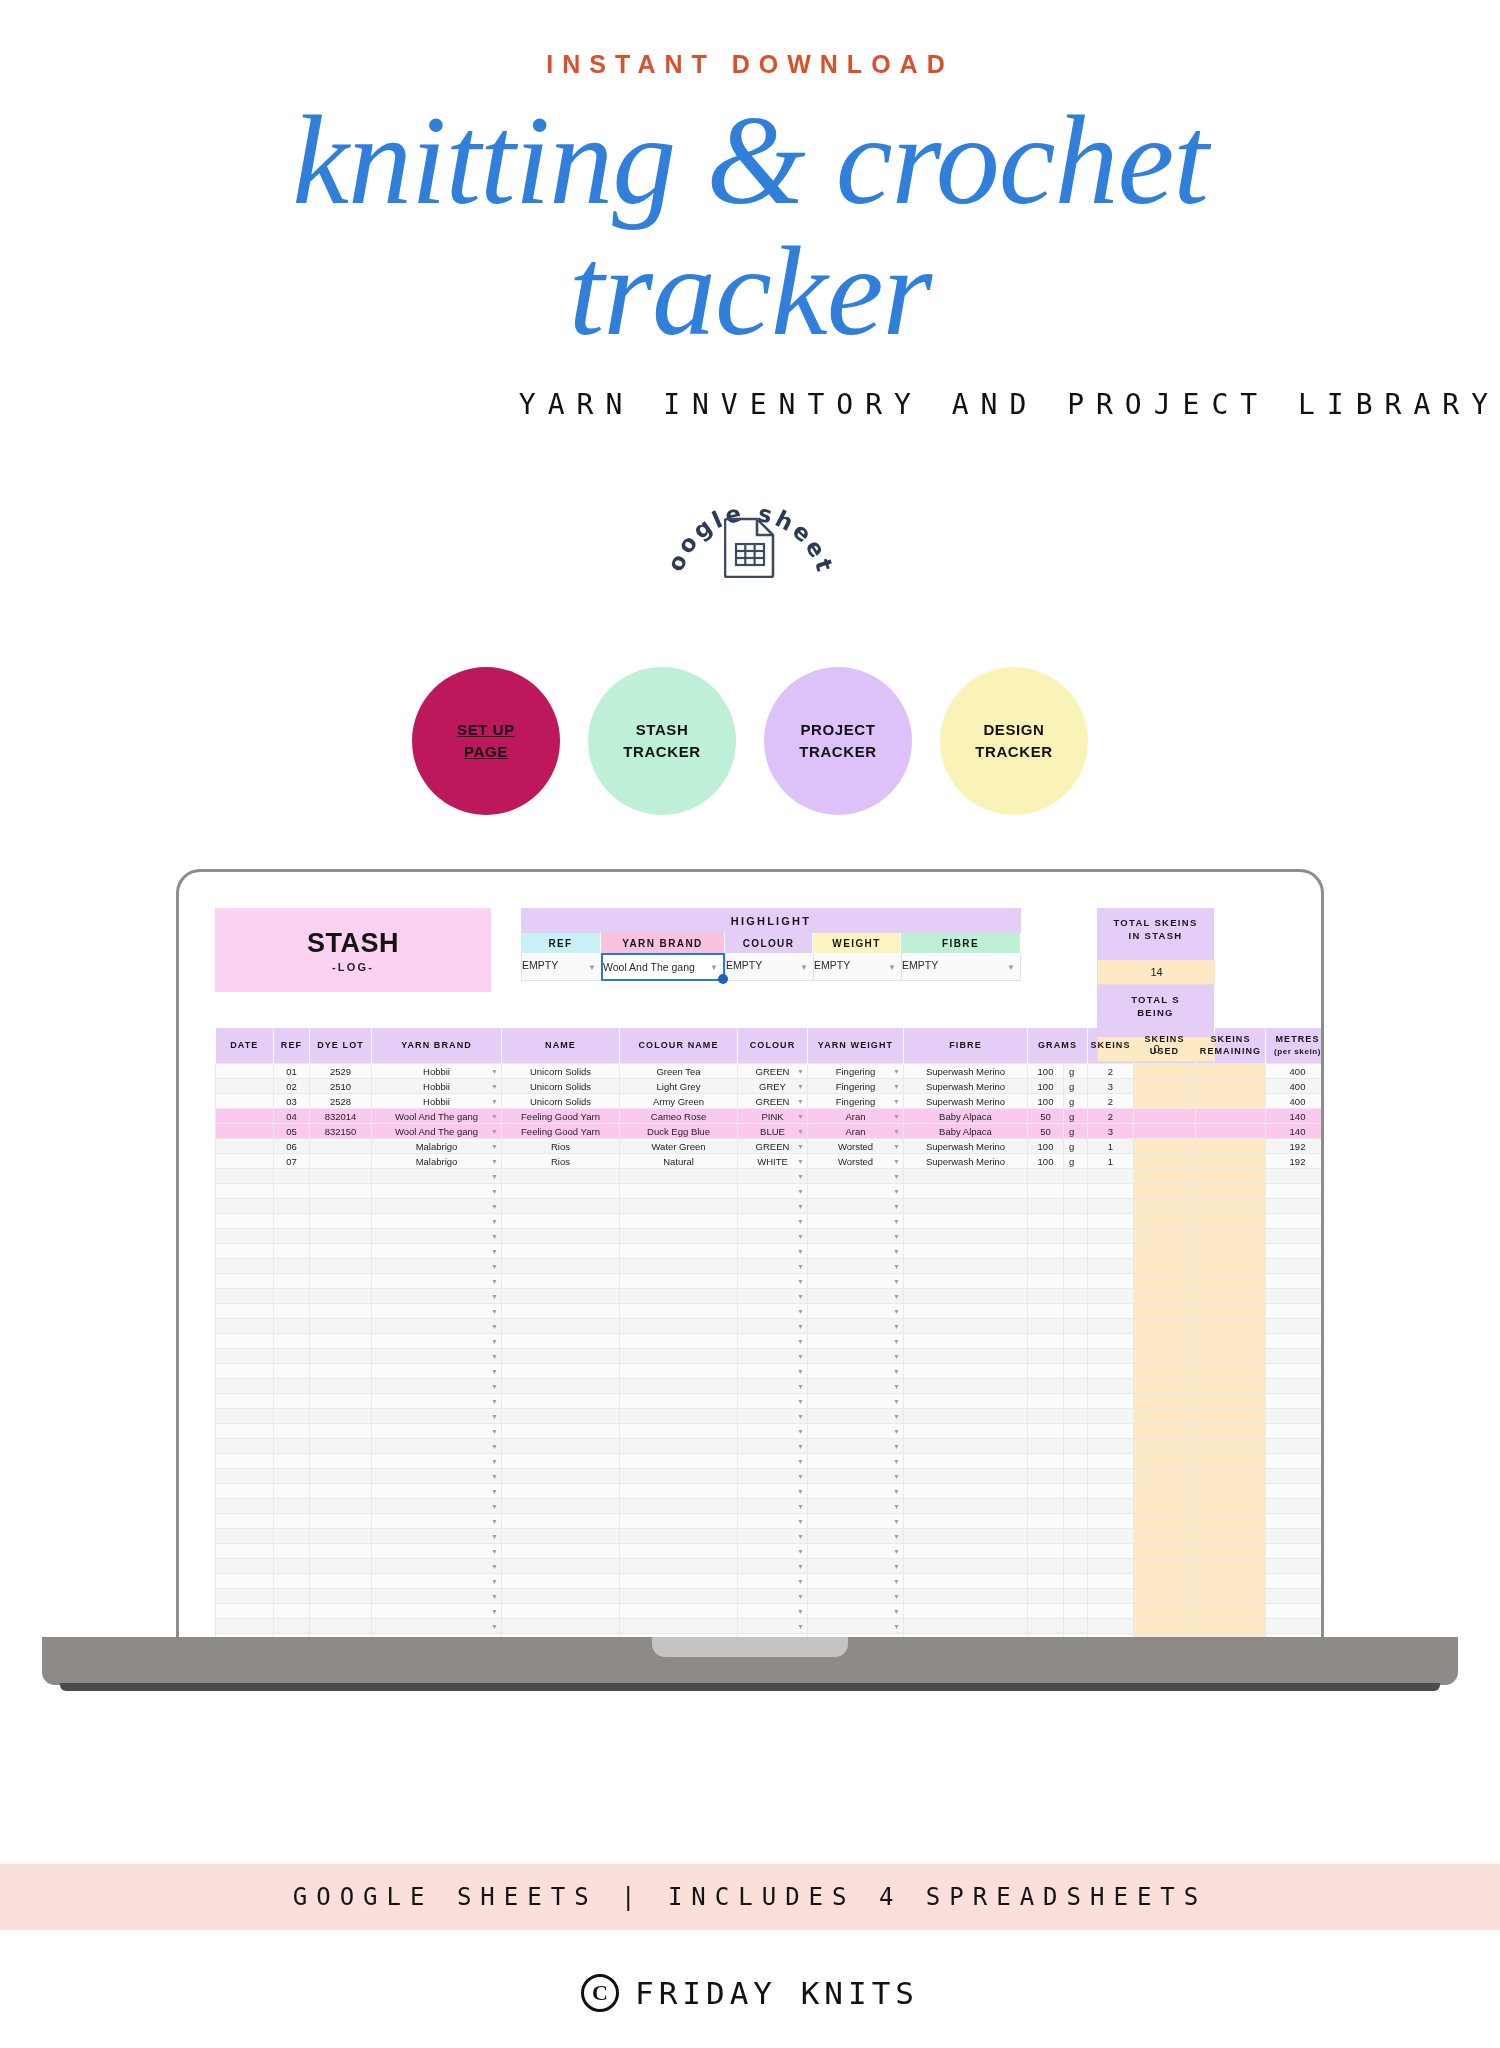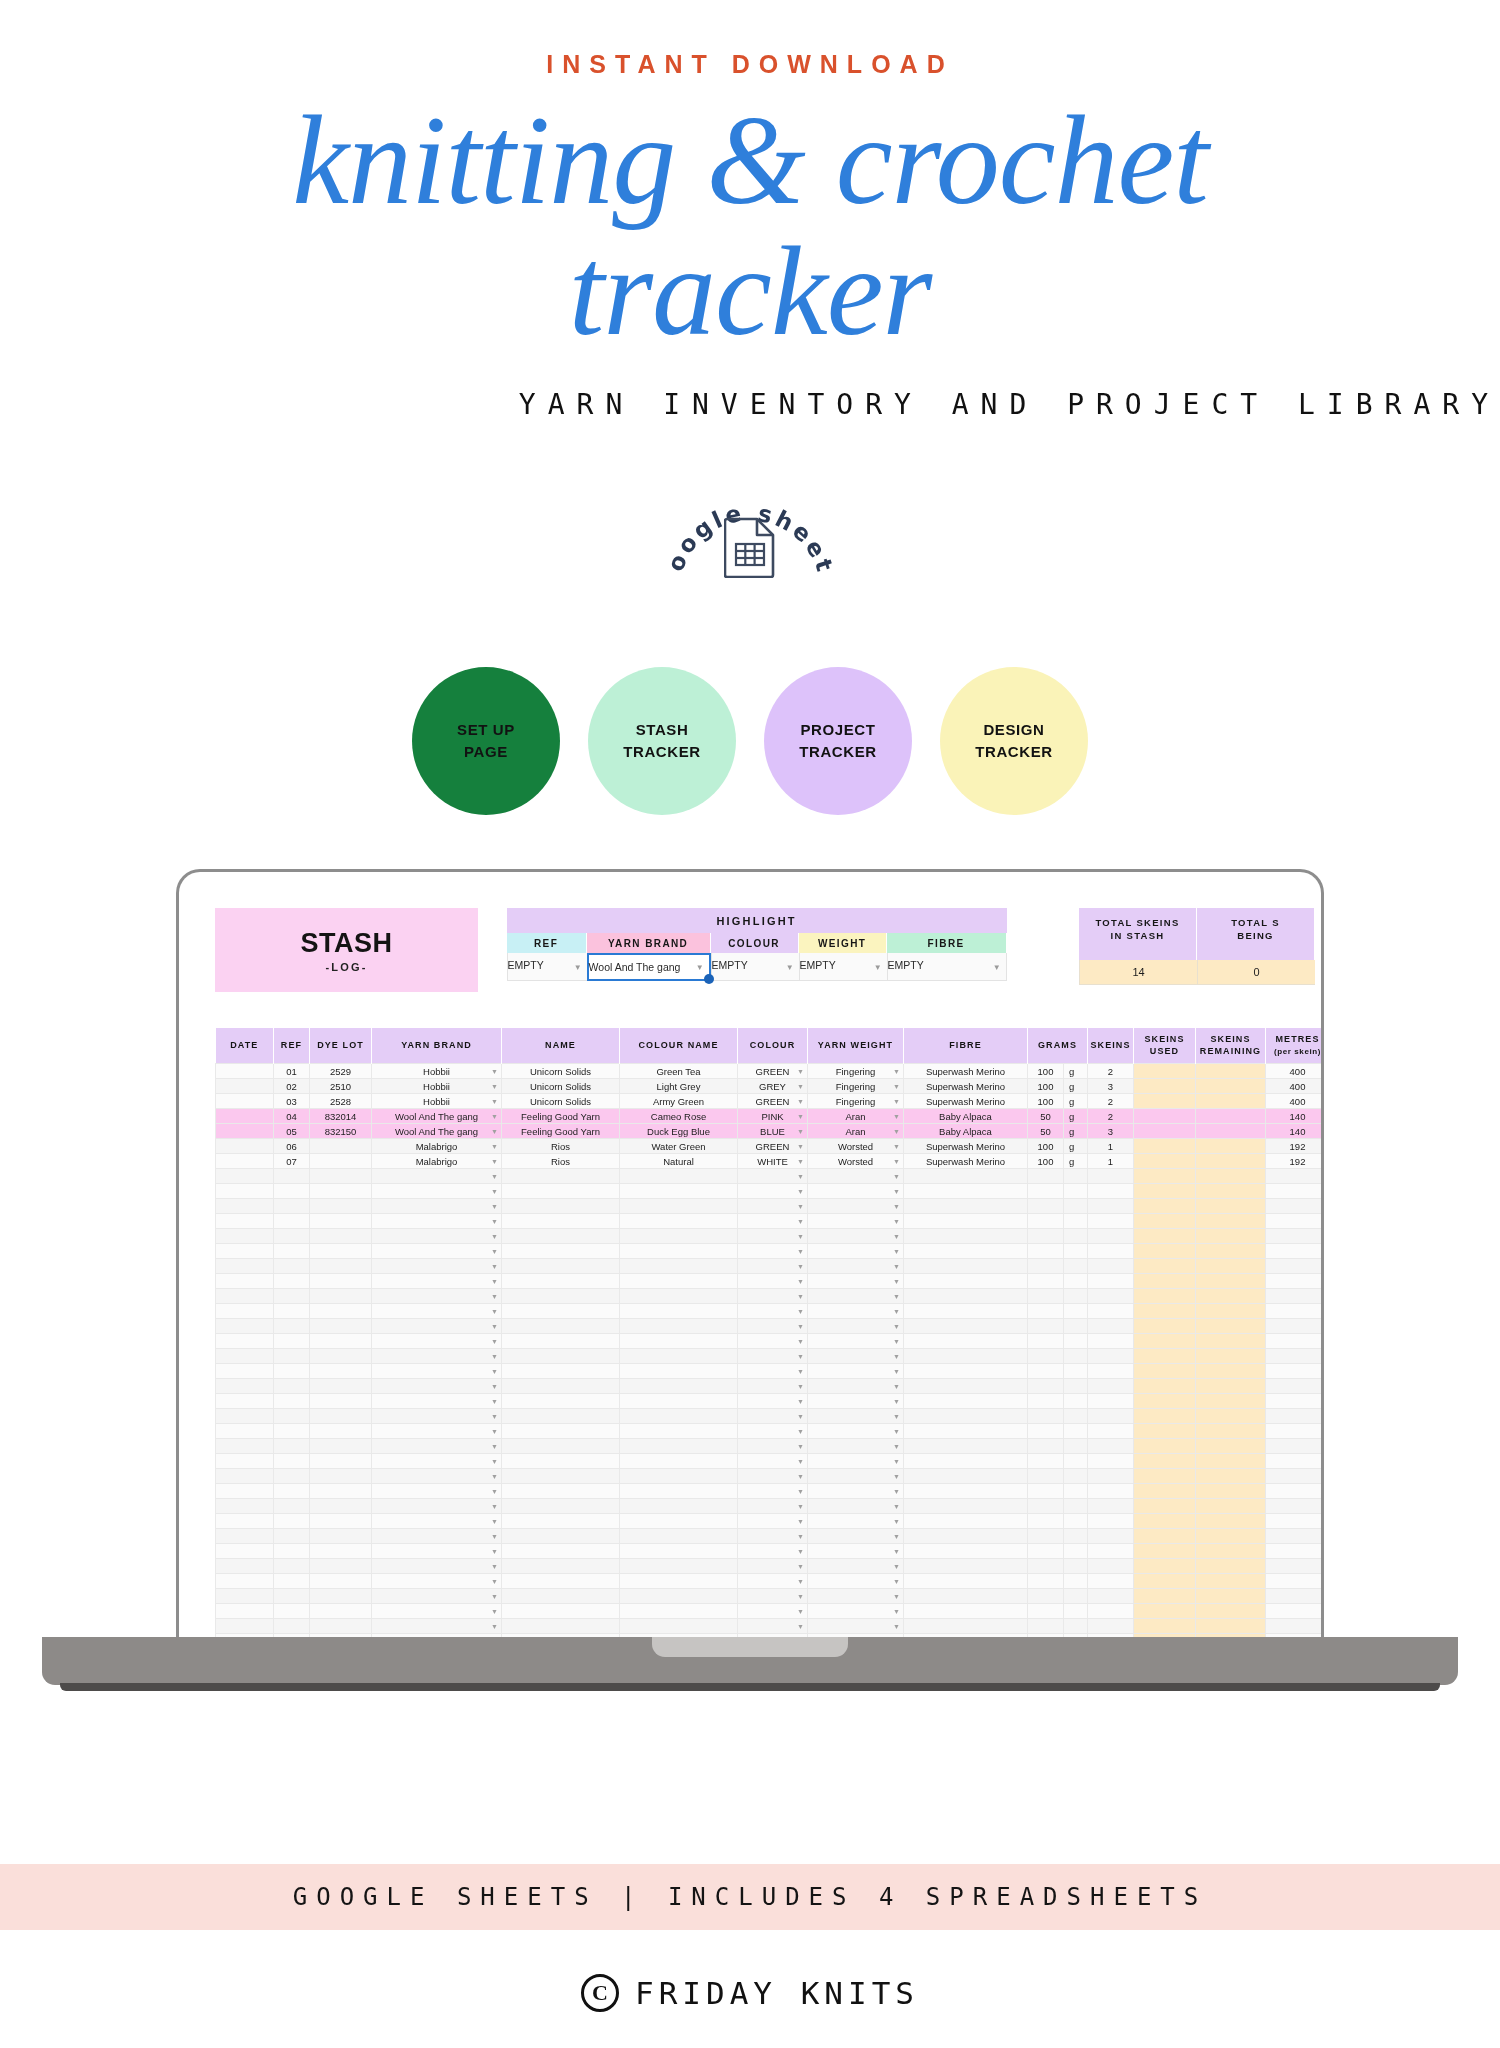--- a/index.html
+++ b/index.html
@@ -222,21 +222,21 @@
   .hl-val.selected .handle {
     position: absolute;
     right: -5px; bottom: -5px;
     width: 10px; height: 10px;
     border-radius: 50%;
     background: #1b63b8;
   }
 
   .gap-b { width: 76px; }
 
-  .totals-block { display: flex; }
+  .totals-block { display: flex; flex-direction: column; }
   .totals-col { width: 118px; }
   .totals-head {
     background: #e4cdf7;
     font-size: 9.5px;
     font-weight: 700;
     letter-spacing: 1.3px;
     text-align: center;
     color: #161616;
     padding: 9px 2px;
     line-height: 1.35;
@@ -364,21 +364,21 @@
     <path d="M33 3 v16 h16" fill="none" stroke="#3d4a60" stroke-width="2.6" stroke-linejoin="round"></path>
     <rect x="12" y="28" width="28" height="21" fill="none" stroke="#3d4a60" stroke-width="2.2"></rect>
     <line x1="12" y1="35" x2="40" y2="35" stroke="#3d4a60" stroke-width="2.2"></line>
     <line x1="12" y1="42" x2="40" y2="42" stroke="#3d4a60" stroke-width="2.2"></line>
     <line x1="21.3" y1="28" x2="21.3" y2="49" stroke="#3d4a60" stroke-width="2.2"></line>
     <line x1="30.6" y1="28" x2="30.6" y2="49" stroke="#3d4a60" stroke-width="2.2"></line>
   </svg>
 </div>
 
 <div class="circles">
-  <div class="circle" style="background: #15803d;">
+  <div class="circle" style="background: #be185d; text-decoration: underline;">
     <span>SET UP</span>
     <span>PAGE</span>
   </div>
   <div class="circle" style="background: rgb(189, 240, 214);">
     <span>STASH</span>
     <span>TRACKER</span>
   </div>
   <div class="circle" style="background: rgb(221, 194, 250);">
     <span>PROJECT</span>
     <span>TRACKER</span>

